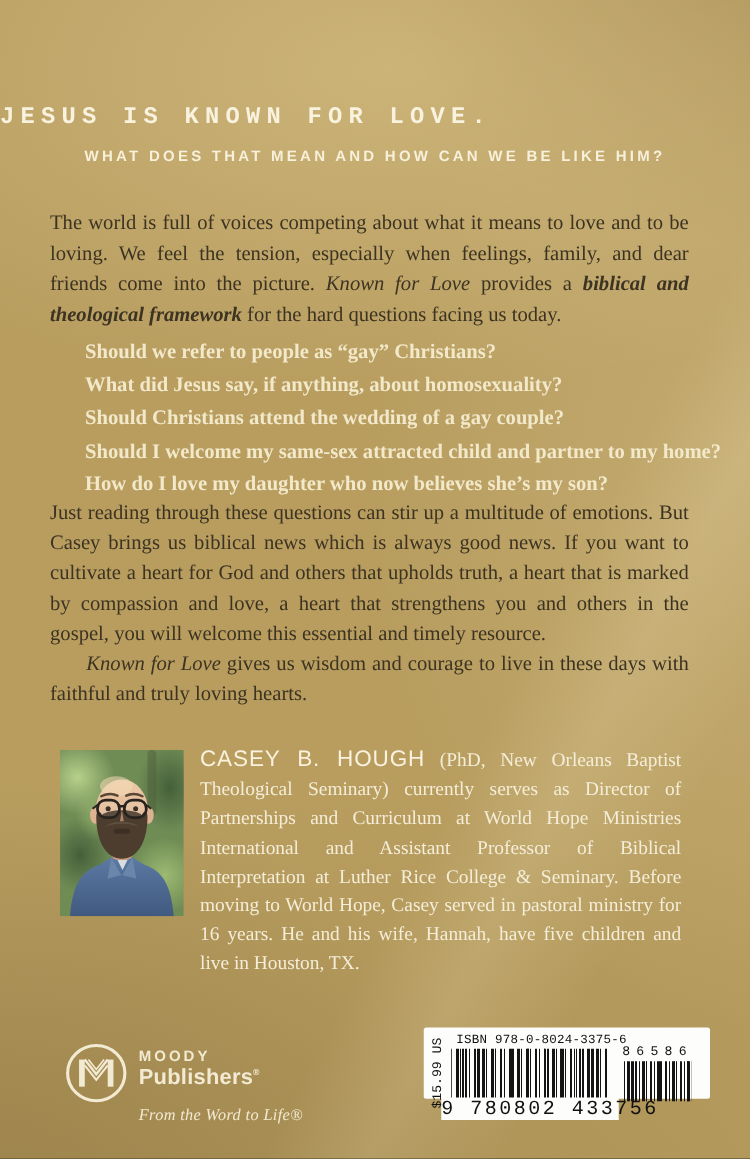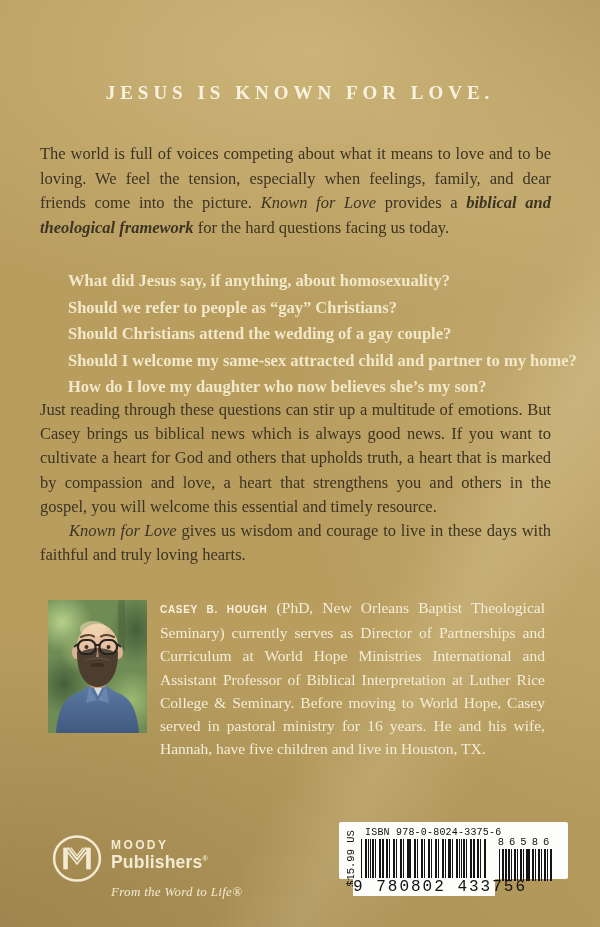--- a/index.html
+++ b/index.html
@@ -9,31 +9,31 @@
     background-image:
       radial-gradient(ellipse 820px 420px at 52% 6%, rgba(255,236,185,.28), transparent 62%),
       radial-gradient(ellipse 560px 760px at 103% 42%, rgba(255,242,200,.16), transparent 58%),
       linear-gradient(118deg, transparent 64%, rgba(255,246,210,.14) 72%, transparent 82%),
       radial-gradient(ellipse 700px 520px at -5% 102%, rgba(66,50,16,.20), transparent 62%),
       radial-gradient(ellipse 520px 380px at 104% -4%, rgba(84,64,22,.14), transparent 62%),
       radial-gradient(ellipse 900px 500px at 50% 104%, rgba(96,76,30,.12), transparent 66%);
     font-family:"Liberation Serif", serif;
   }
   .title{
-    position:absolute;top:82px;left:0;width:100%;margin:0;text-align:center;
-    font-family:Liberation Serif, serif;font-weight:bold;
+    position:absolute;top:82px;left:0;width:100%;margin:0;
+    font-family:Liberation Mono, monospace;font-weight:bold;
     font-size:19px;letter-spacing:5px;color:#f8f2de;
   }
   .subtitle{
     position:absolute;top:118px;left:0;width:100%;margin:0;text-align:center;
     font-family:"Liberation Sans", sans-serif;font-weight:bold;
     font-size:12px;letter-spacing:2.6px;color:#f7f0da;
   }
   .para1{
-    position:absolute;left:40px;top:142px;width:511px;margin:0;
+    position:absolute;left:40px;top:166px;width:511px;margin:0;
     font-size:16.5px;line-height:24.6px;color:#3c3322;text-align:justify;
   }
   .questions{
     position:absolute;left:68px;top:268px;margin:0;
     font-size:16.5px;line-height:26.6px;font-weight:bold;color:#f2e8ca;
   }
   .questions p{margin:0;}
   .body2{
     position:absolute;left:40px;top:398px;width:511px;margin:0;
     font-size:16.5px;line-height:24.2px;color:#3c3322;text-align:justify;
@@ -41,22 +41,22 @@
   .body2 p{margin:0;font-family:Liberation Serif, serif;}
   .body2 .indent{text-indent:29px;}
   .seg-italic{font-style:italic;}
   .seg-bold-italic{font-style:italic;font-weight:bold;}
   .author-photo{position:absolute;left:48px;top:600px;width:99px;height:133px;}
   .bio{
     position:absolute;left:160px;top:596px;width:385px;margin:0;
     font-size:15.5px;line-height:23.2px;color:#f4edd8;text-align:justify;
   }
   .bio-name{
-    font-family:"Liberation Sans", sans-serif;font-weight:bold;
-    font-size:10px;letter-spacing:.7px;color:#f8f2de;
+    font-family:"Liberation Sans", sans-serif;font-weight:normal;
+    font-size:18px;letter-spacing:.7px;color:#f8f2de;
   }
   .category{
     position:absolute;right:55px;top:799px;margin:0;
     font-family:"Liberation Sans", sans-serif;font-weight:bold;
     font-size:9.5px;letter-spacing:.4px;color:#362d1d;
   }
   .barcode-box{
     position:absolute;left:339px;top:822px;width:229px;height:57px;
     background:#fdfdfb;border-radius:2px;
   }
@@ -104,26 +104,27 @@
     font-family:"Liberation Serif", serif;font-style:italic;font-size:13px;letter-spacing:.3px;
     white-space:nowrap;
   }
 </style>
 </head>
 <body>
 
 <div class="cover">
 
   <h1 class="title">JESUS IS KNOWN FOR LOVE.</h1>
+  <h2 class="subtitle">WHAT DOES THAT MEAN AND HOW CAN WE BE LIKE HIM?</h2>
 
   <p class="para1"><span>The world is full of voices competing about what it means to love and to be loving. We feel the tension, especially when feelings, family, and dear friends come into the picture. </span><span class="seg-italic">Known for Love</span><span> provides a </span><span class="seg-bold-italic">biblical and theological framework</span><span> for the hard questions facing us today.</span></p>
 
   <div class="questions">
+    <p>Should we refer to people as “gay” Christians?</p>
     <p>What did Jesus say, if anything, about homosexuality?</p>
-    <p>Should we refer to people as “gay” Christians?</p>
     <p>Should Christians attend the wedding of a gay couple?</p>
     <p>Should I welcome my same-sex attracted child and partner to my home?</p>
     <p>How do I love my daughter who now believes she’s my son?</p>
   </div>
 
   <div class="body2">
     <p>Just reading through these questions can stir up a multitude of emotions. But Casey brings us biblical news which is always good news. If you want to cultivate a heart for God and others that upholds truth, a heart that is marked by compassion and love, a heart that strengthens you and others in the gospel, you will welcome this essential and timely resource.</p>
     <p class="indent"><span class="seg-italic">Known for Love</span><span> gives us wisdom and courage to live in these days with faithful and truly loving hearts.</span></p>
   </div>
 

